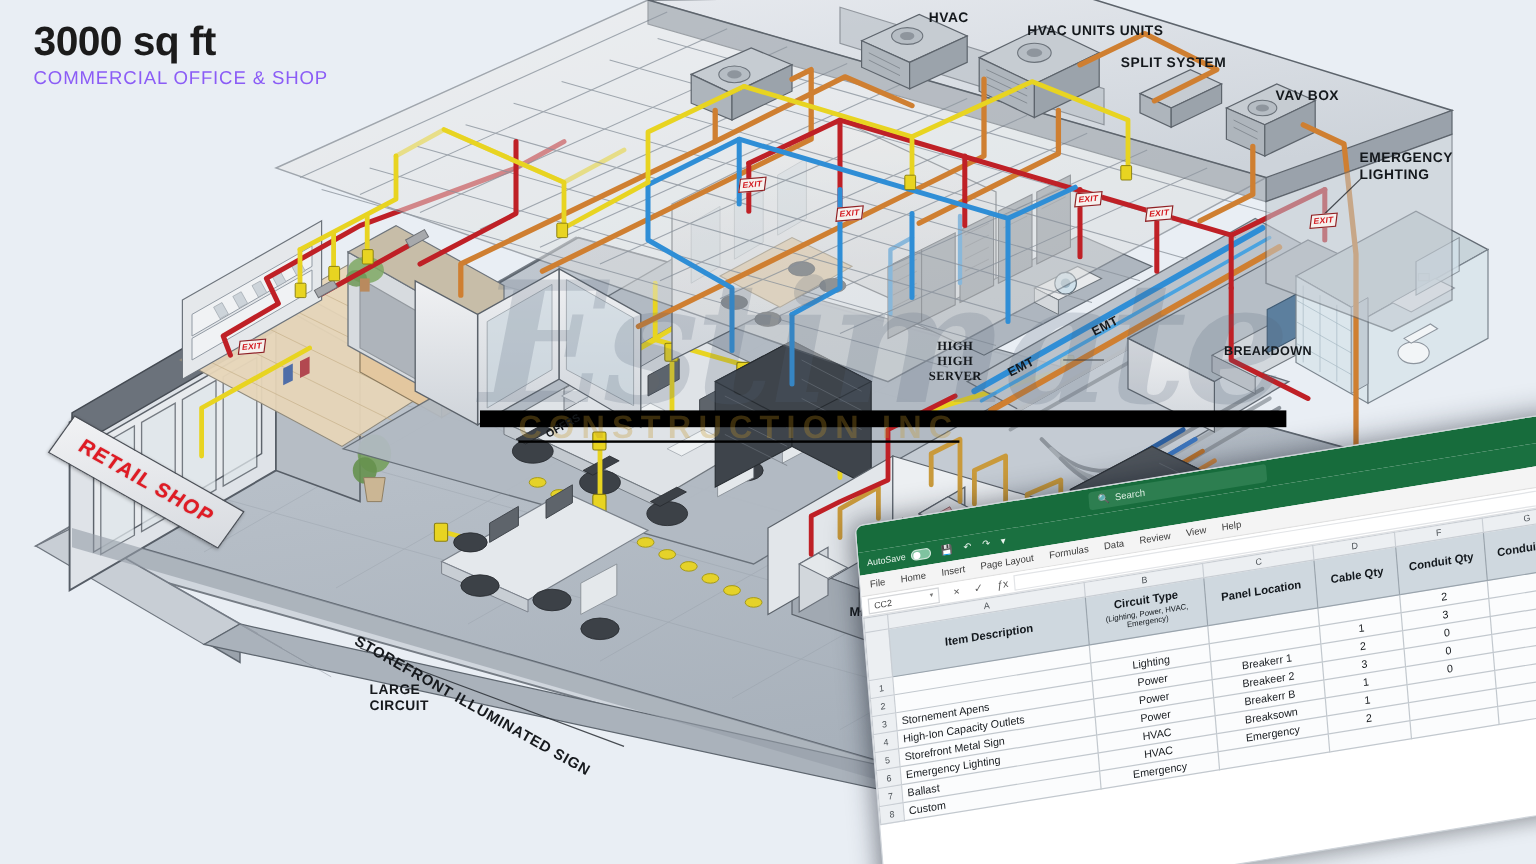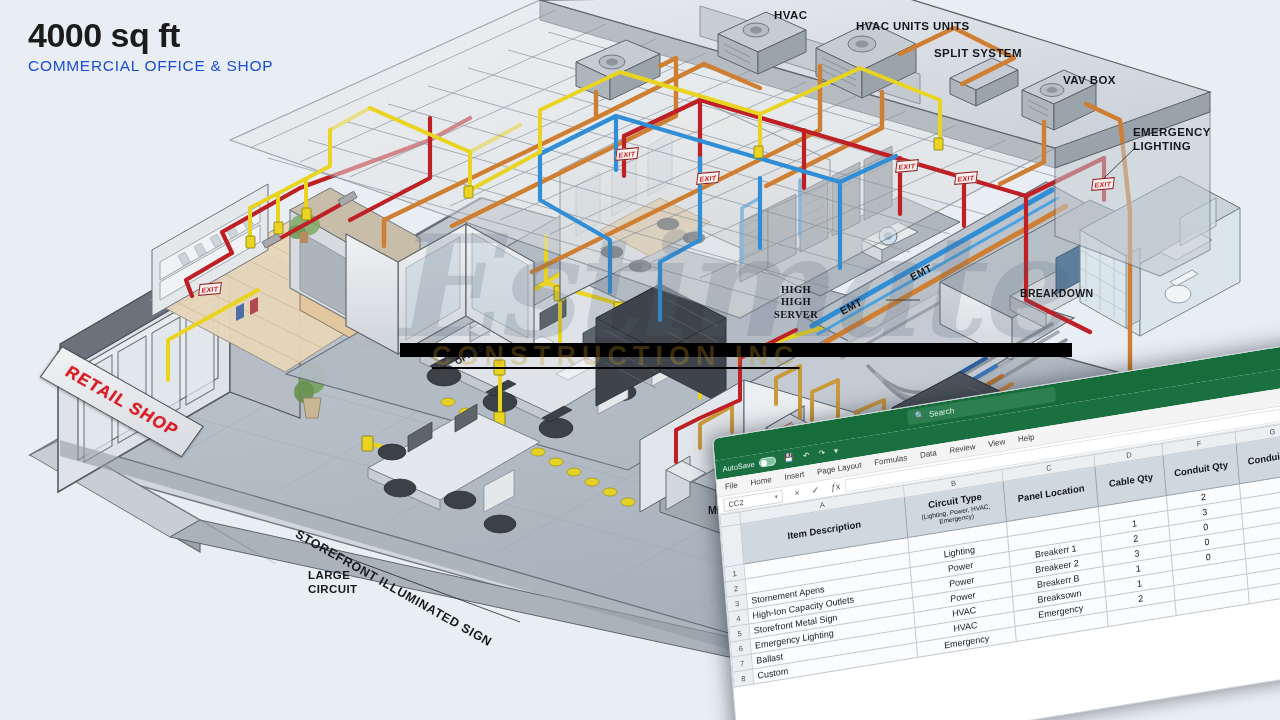--- a/index.html
+++ b/index.html
@@ -12,21 +12,21 @@
   #stage { position:absolute; inset:0; width:1280px; height:720px; }
   svg.layer { position:absolute; left:0; top:0; width:1280px; height:720px; }
 
   
   #title-block { position:absolute; left:28px; top:18px; z-index:40; }
   #title-main {
     font-size:34px; font-weight:bold; color:#1b1b1b; letter-spacing:-0.5px;
     line-height:1.05;
   }
   #title-sub {
-    font-size:15.5px; color:#1d4ed8; letter-spacing:0.7px; margin-top:3px;
+    font-size:15.5px; color:#8b5cf6; letter-spacing:0.7px; margin-top:3px;
   }
 
   
   .callout {
     position:absolute; z-index:35;
     font-size:11.5px; font-weight:bold; color:#14181c;
     letter-spacing:0.4px; line-height:1.22;
     white-space:pre-line;
   }
   .interior-label {
@@ -773,21 +773,21 @@
       <line x1="300" y1="540" x2="520" y2="622"></line>
     </g>
   </svg>
 
   <div id="watermark">
     <div id="wm-script">Estimate</div>
     <div id="wm-sub">CONSTRUCTION INC</div>
   </div>
 
   <div id="title-block">
-    <div id="title-main">4000 sq ft</div>
+    <div id="title-main">3000 sq ft</div>
     <div id="title-sub">COMMERCIAL OFFICE &amp; SHOP</div>
   </div>
 
   <div id="retail-sign" style="left:62px; top:346px;">
     <span>RETAIL SHOP</span>
   </div>
 
   <div class="exit-sign" style="left:199px; top:283px;">
     <span>EXIT</span>
     </div>

